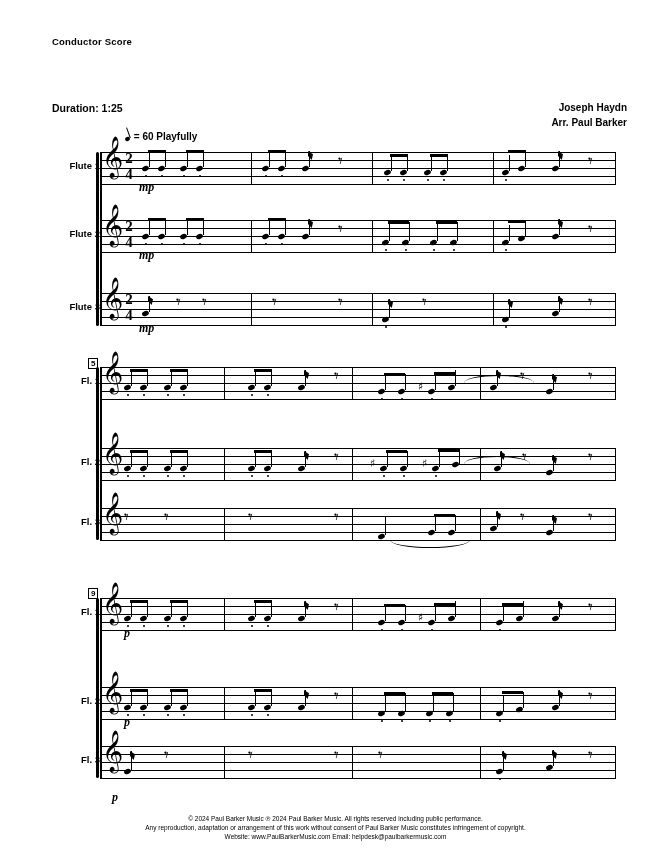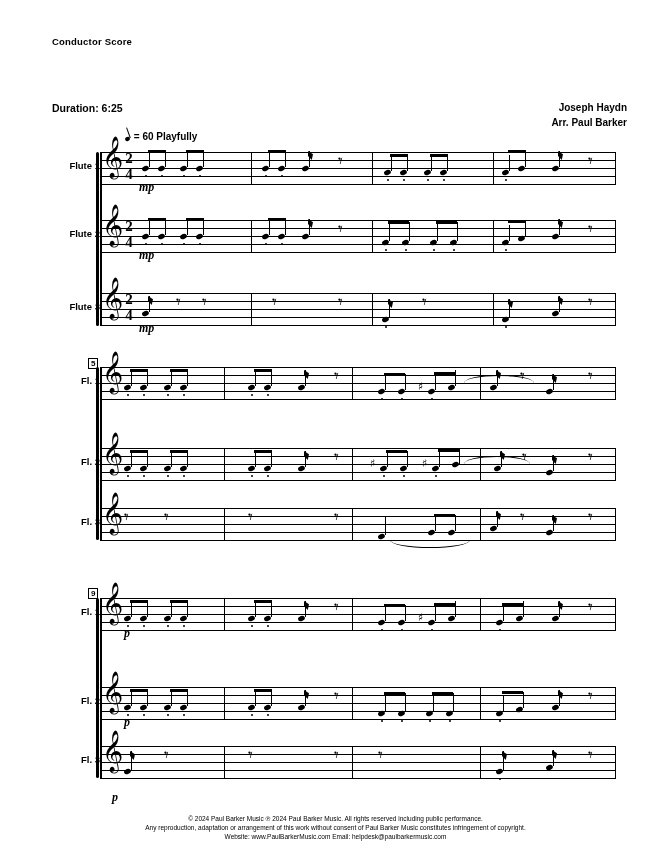--- a/index.html
+++ b/index.html
@@ -244,21 +244,21 @@
     line-height: 9px;
     color: #000;
   }
 </style>
 </head>
 <body>
 
 <div class="page">
 
   <div class="conductor-score">Conductor Score</div>
-  <div class="duration">Duration: 6:25</div>
+  <div class="duration">Duration: 1:25</div>
   <div class="composer">Joseph Haydn</div>
   <div class="arranger">Arr. Paul Barker</div>
   <div class="tempo">
     <span class="notehead"></span>
     <span>= 60 Playfully</span>
   </div>
 
   <div class="system">
 
     <div class="sysline" style="left:88px; top:152px; height:174px;"></div>

